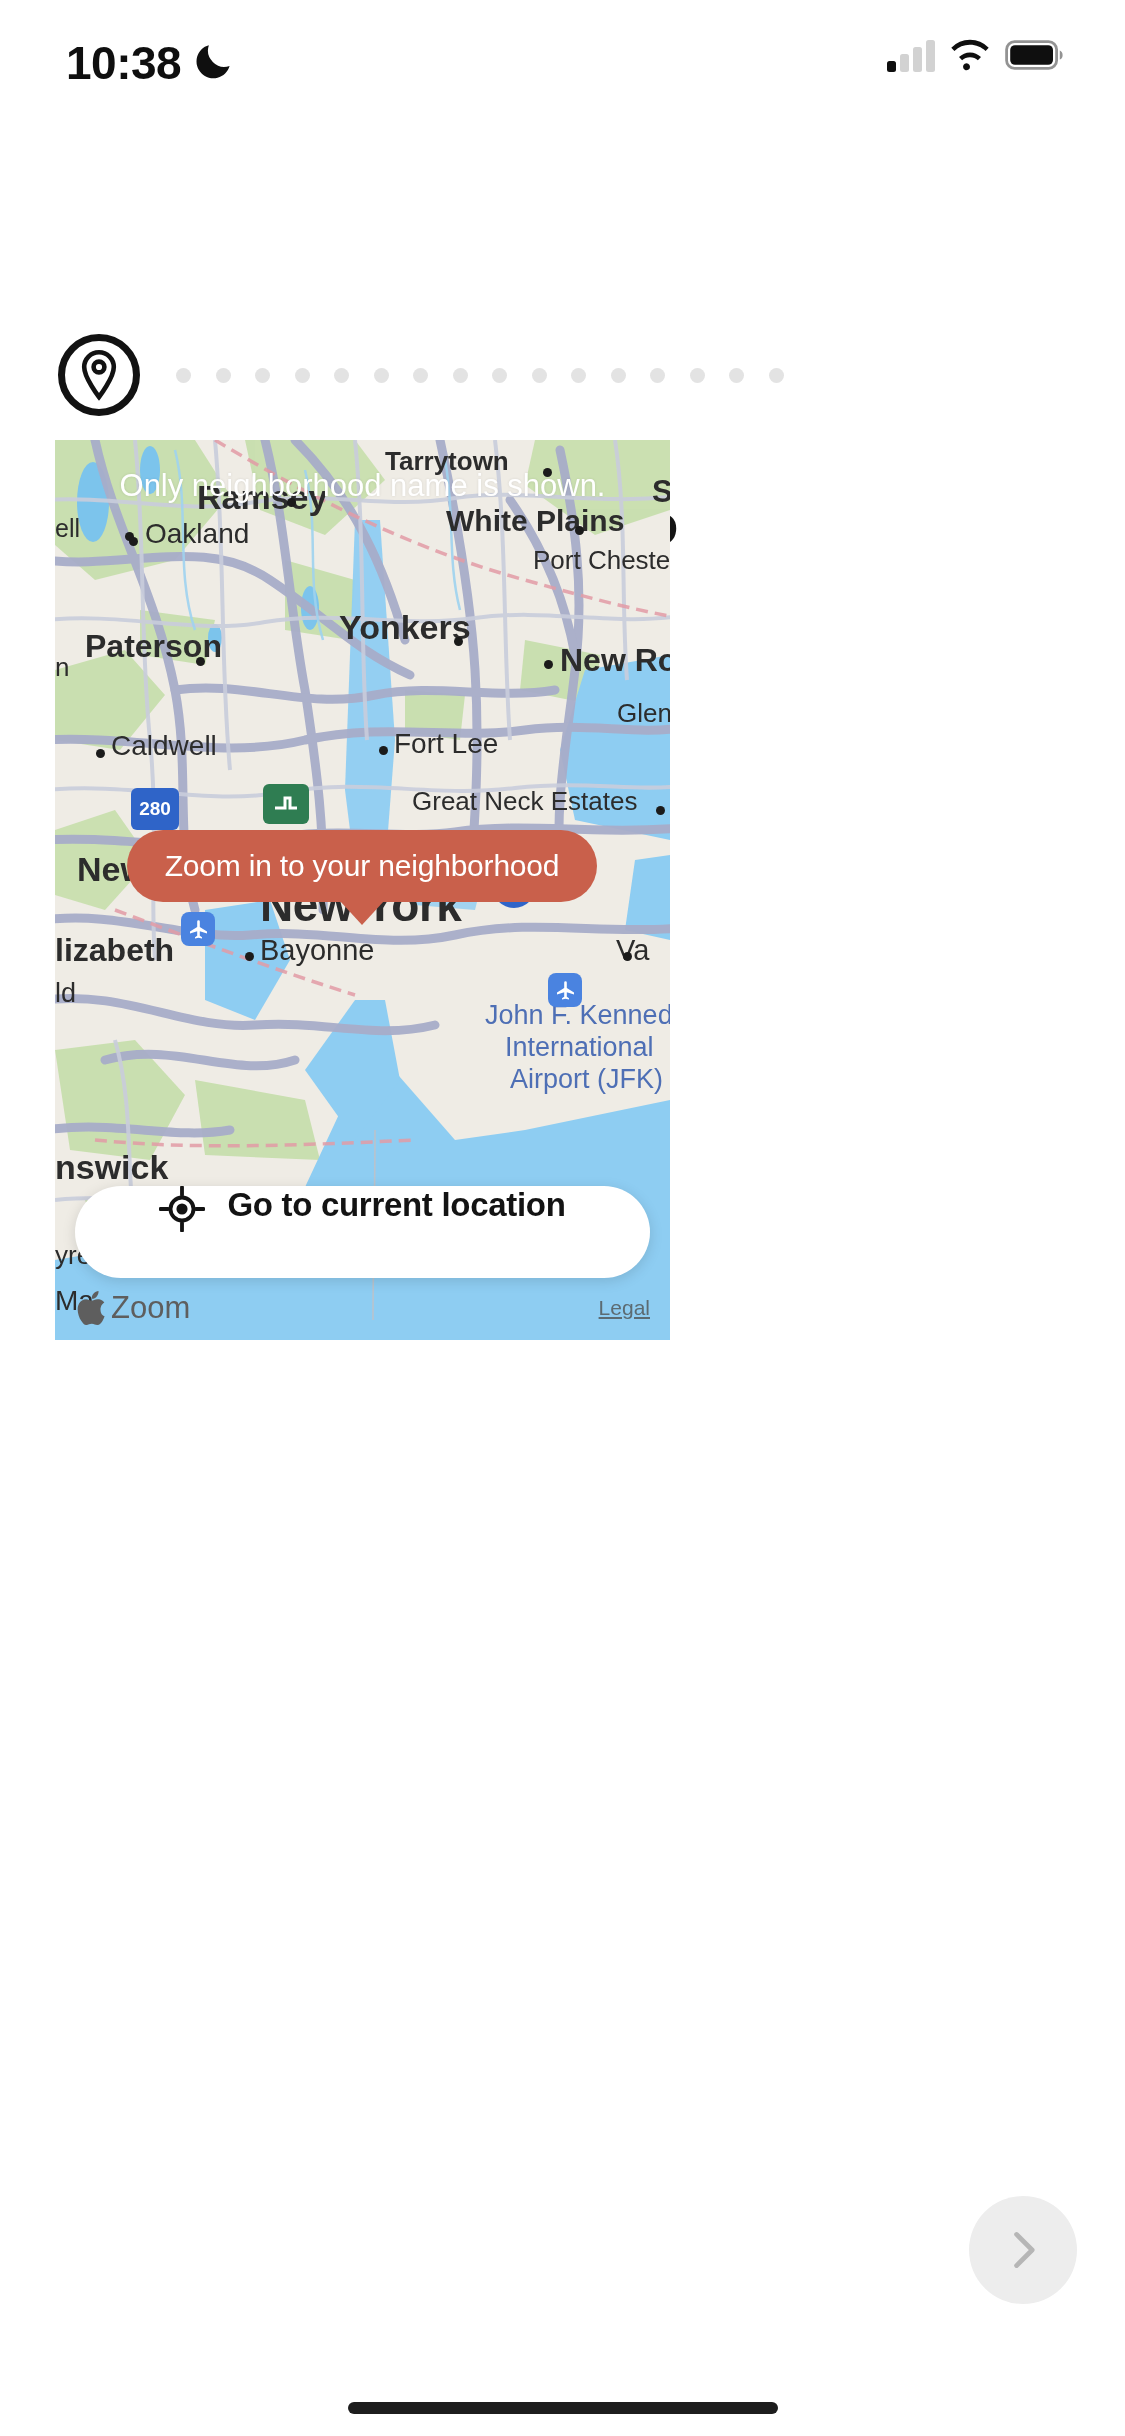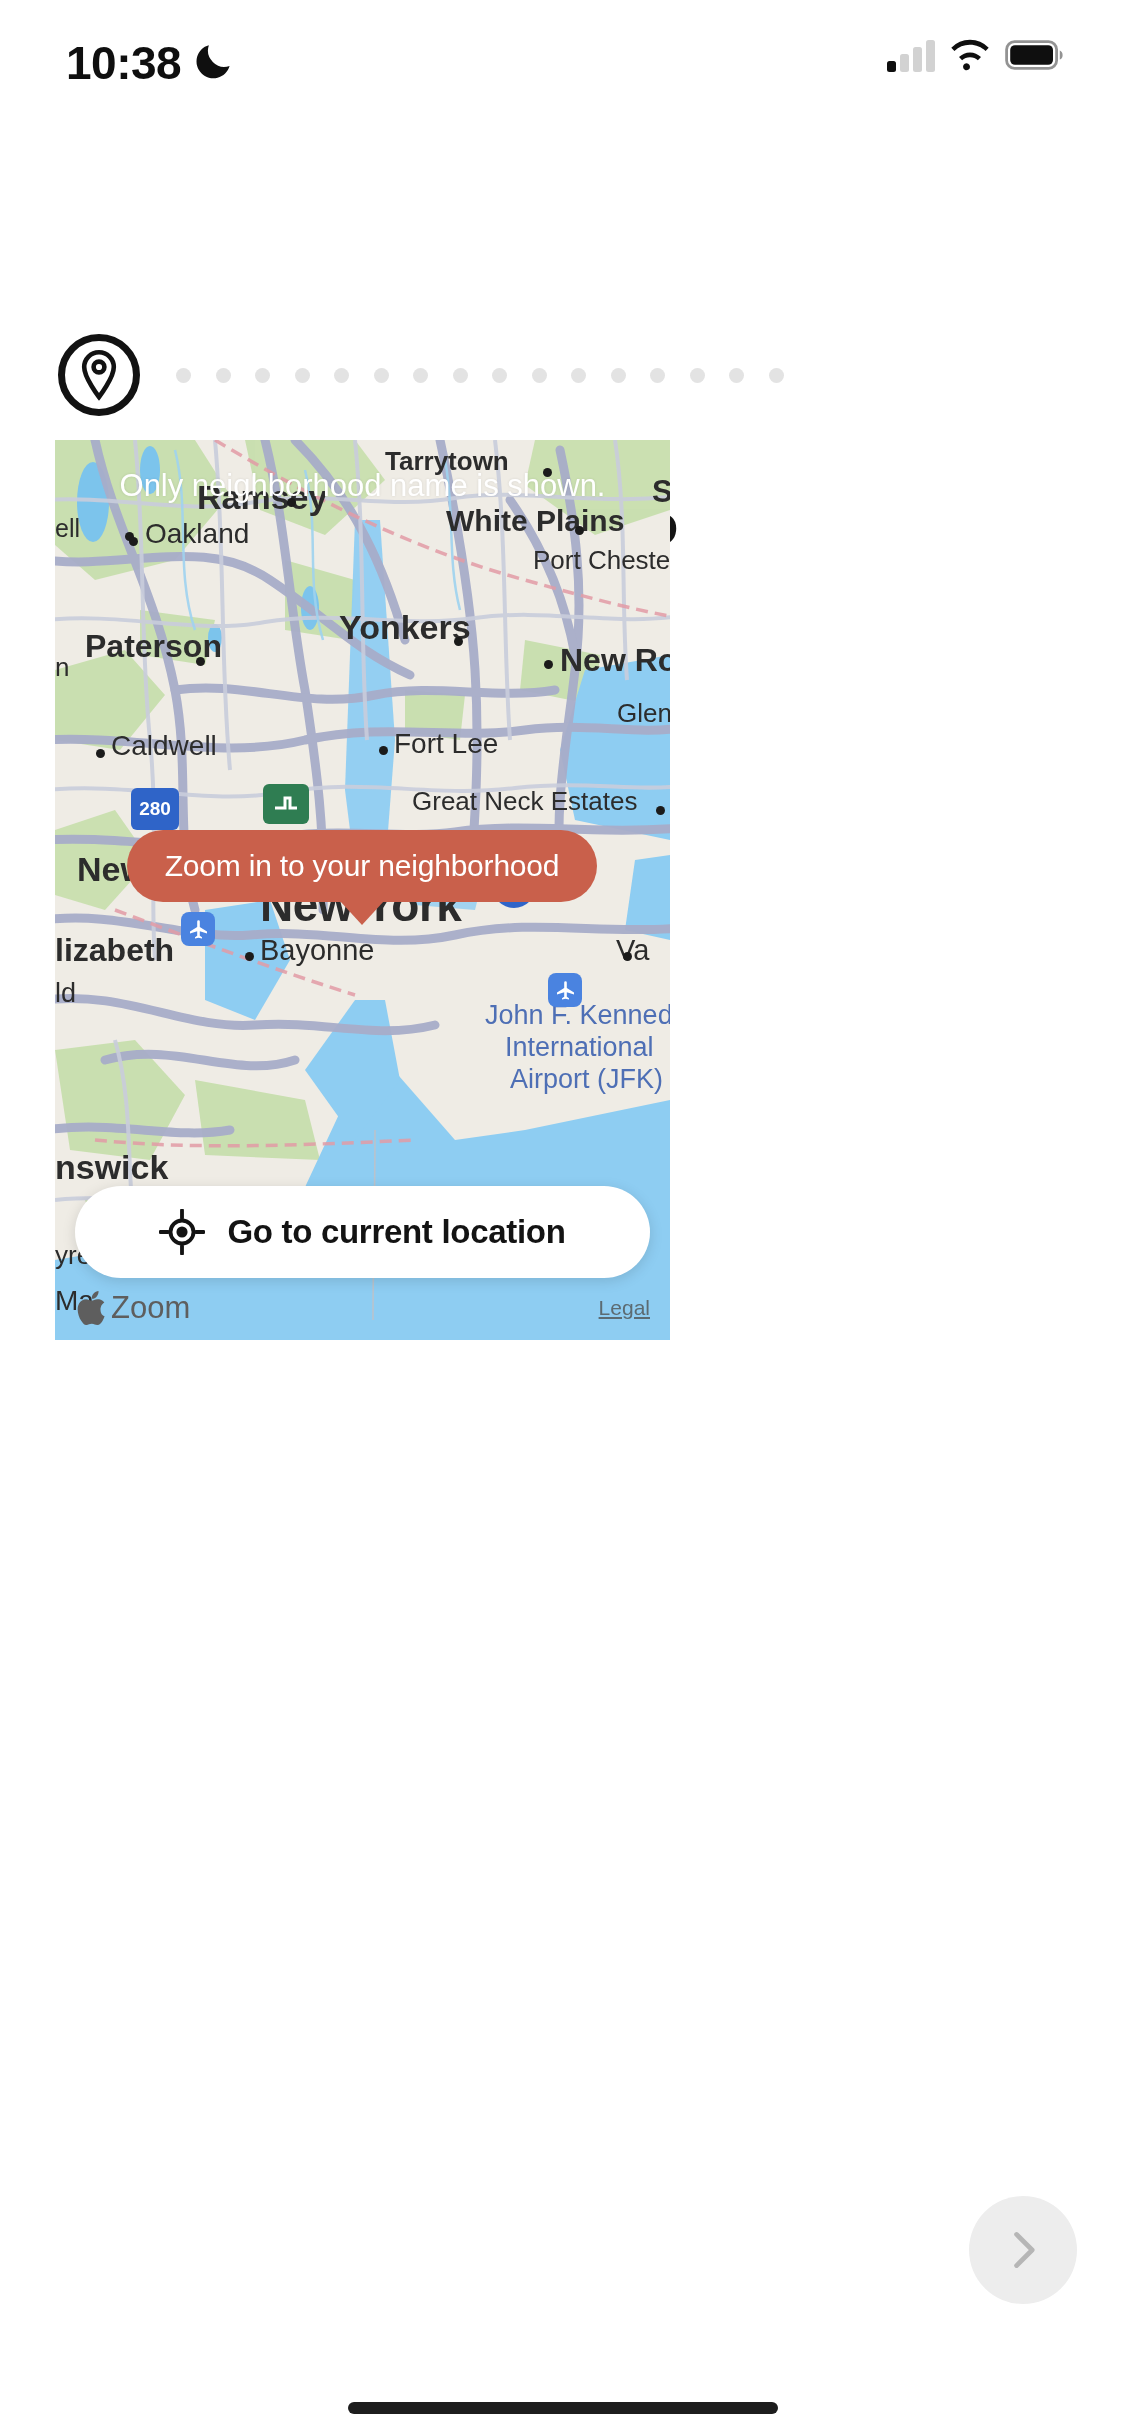--- a/index.html
+++ b/index.html
@@ -48,21 +48,21 @@
                      color:#ffffff; font-size:31px; font-weight:400; text-shadow:0 0 3px rgba(0,0,0,.10); }
 
   .tooltip { position:absolute; left:72px; top:390px; width:470px; height:72px; background:#c9604b;
              border-radius:36px; display:flex; align-items:center; justify-content:center; }
   .tooltip span { color:#ffffff; font-size:30px; font-weight:400; letter-spacing:-0.2px; }
   .tooltip:after { content:""; position:absolute; left:50%; bottom:-23px; transform:translateX(-50%);
                    border-left:22px solid transparent; border-right:22px solid transparent;
                    border-top:24px solid #c9604b; }
 
   .locbtn { position:absolute; left:20px; bottom:62px; width:575px; height:92px; background:#ffffff;
-            border-radius:46px; display:flex; align-items:center; justify-content:center; gap:22px;
+            border-radius:46px; display:flex; align-items:flex-start; justify-content:center; gap:22px;
             box-shadow:0 3px 14px rgba(0,0,0,.13); }
   .locbtn span { font-size:33px; font-weight:700; color:#131313; letter-spacing:-0.3px; }
 
   .attrib { position:absolute; left:22px; bottom:14px; display:flex; align-items:center; gap:4px; }
   .attrib .mapsword { font-size:31px; color:#5e5e5e; font-weight:400; }
   .legal { position:absolute; right:20px; bottom:20px; font-size:21px; color:#5c6b72;
            text-decoration:underline; }
 
   
   .fab { position:absolute; right:48px; top:2196px; width:108px; height:108px; border-radius:50%;

